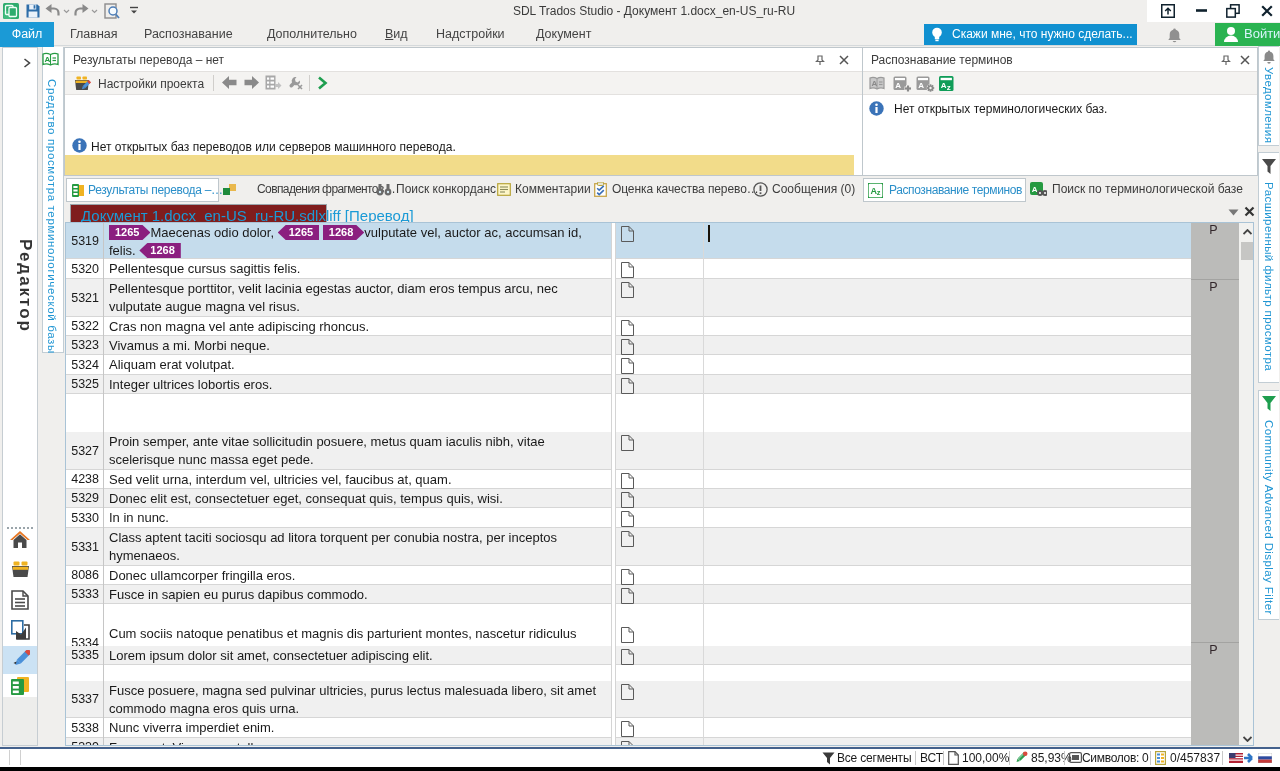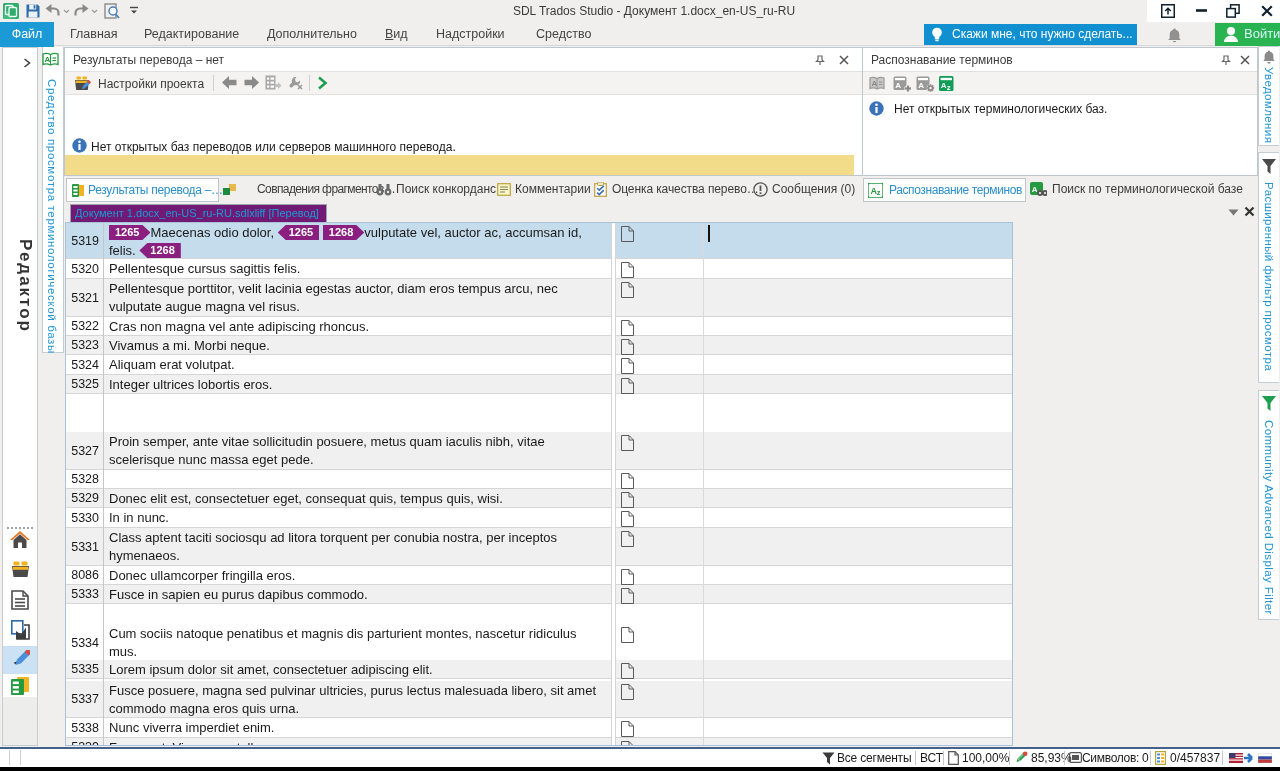--- a/index.html
+++ b/index.html
@@ -23,21 +23,21 @@
   
   #lstrip-tab { position:absolute; left:42px; top:47px; width:22px; height:306px; background:#fff; border:1px solid #c2cdd4; border-top:none; }
   .vtext { writing-mode:vertical-rl; font-size:11.5px; color:#2196d3; letter-spacing:0.4px; white-space:nowrap; }
   
   .panel { position:absolute; background:#fff; border:1px solid #bfc7cc; }
   .ptitle { position:absolute; left:8px; top:5px; font-size:12px; color:#3c3c3c; }
   .ptoolbar { position:absolute; left:0; top:23px; width:100%; height:24px; background:#f4f3f1; border-top:1px solid #e3e1df; border-bottom:1px solid #e3e1df; }
   .btab { position:absolute; height:24px; font-size:12px; color:#3c3c3c; }
   .btab.active { background:#fff; border:1px solid #bfc7cc; color:#2b8fc9; }
   
-  #grid { position:absolute; left:65px; top:222px; width:948px; height:524px; background:#fff; border:1px solid #a9c3d6; overflow:hidden; }
+  #grid { position:absolute; left:65px; top:222px; width:1189px; height:524px; background:#fff; border:1px solid #a9c3d6; overflow:hidden; }
   .row { position:absolute; left:0; width:1125px; border-bottom:1px solid #d6d6d6; }
   .row .num { position:absolute; left:0; top:0; bottom:0; width:37px; display:flex; align-items:center; justify-content:flex-end; padding-right:4px; font-size:12.5px; color:#1a1a1a; }
   .row .src { position:absolute; left:38px; top:0; width:508px; padding:1px 5px; font-size:13px; line-height:18px; color:#1a1a1a; }
   .row.sel { background:#c5dcec; }
   .row.alt { background:#f0f0f0; }
   .row svg.doc { position:absolute; left:555px; top:3px; }
   .tg { display:inline-block; height:15px; line-height:14px; background:#8b1f7f; color:#fff; font-size:11px; font-weight:bold; vertical-align:1px; }
   .tg.o { padding:0 11px 0 6px; clip-path:polygon(0 0, calc(100% - 8px) 0, 100% 50%, calc(100% - 8px) 100%, 0 100%); }
   .tg.c { padding:0 6px 0 11px; clip-path:polygon(8px 0, 100% 0, 100% 100%, 8px 100%, 0 50%); }
   
@@ -113,25 +113,25 @@
   <rect x="4.6" y="0.8" width="8.5" height="8.5" fill="none" stroke="#10222e" stroke-width="1.5"></rect>
   <rect x="0.8" y="4.6" width="8.5" height="8.5" fill="#fff" stroke="#10222e" stroke-width="1.5"></rect>
 </svg>
 <svg class="abs" style="left:1261px;top:5px" width="12" height="12">
   <path d="M1.2 1.2 L10.8 10.8 M10.8 1.2 L1.2 10.8" stroke="#10222e" stroke-width="2.2"></path>
 </svg>
 
 <div id="menubar"></div>
 <div id="filetab">Файл</div>
 <div class="menuitem" style="left:70px">Главная</div>
-<div class="menuitem" style="left:144px">Редактирование</div>
+<div class="menuitem" style="left:144px">Распознавание</div>
 <div class="menuitem" style="left:267px">Дополнительно</div>
 <div class="menuitem" style="left:385px"><span style="text-decoration:underline">В</span>ид</div>
 <div class="menuitem" style="left:436px">Надстройки</div>
-<div class="menuitem" style="left:536px">Средство</div>
+<div class="menuitem" style="left:536px">Документ</div>
 
 <div id="searchbox">
   <svg class="abs" style="left:7px;top:3px" width="12" height="15">
     <circle cx="6" cy="5.5" r="4.8" fill="#fff"></circle>
     <rect x="3.8" y="9" width="4.4" height="3.2" fill="#fff"></rect>
     <rect x="4.4" y="12.6" width="3.2" height="1.6" fill="#fff"></rect>
   </svg>
   <span style="position:absolute;left:28px;top:0">Скажи мне, что нужно сделать...</span>
 </div>
 <svg class="abs" style="left:1167px;top:27px" width="15" height="16">
@@ -405,21 +405,21 @@
     <rect x="0" y="0" width="13" height="13" rx="2" fill="#259a41"></rect>
     <text x="1.8" y="9.5" font-size="8" fill="#fff" font-weight="bold">A</text>
     <circle cx="10" cy="11" r="3" fill="#555"></circle>
       <circle cx="15" cy="11" r="3" fill="#555"></circle>
     <circle cx="10" cy="11" r="1" fill="#fff"></circle>
       <circle cx="15" cy="11" r="1" fill="#fff"></circle>
   </svg>
   <span style="position:absolute;left:22px;top:4px;white-space:nowrap">Поиск по терминологической базе</span>
 </div>
 
-<div id="doctab" class="abs" style="left:70px;top:204px;width:257px;height:19px;background:#701a75;border:1px solid #9aa5ab;border-bottom:none;font-size:11px;color:#1b9ad6;padding:2px 0 0 4px;white-space:nowrap">Документ 1.docx_en-US_ru-RU.sdlxliff [Перевод]</div>
+<div id="doctab" class="abs" style="left:70px;top:204px;width:257px;height:19px;background:#7f1d1d;border:1px solid #9aa5ab;border-bottom:none;font-size:15px;color:#1b9ad6;padding:2px 0 0 10px;white-space:nowrap">Документ 1.docx_en-US_ru-RU.sdlxliff [Перевод]</div>
 <svg class="abs" style="left:1228px;top:209px" width="11" height="7">
     <path d="M0.5 0.5 h10 l-5 6 z" fill="#777"></path>
   </svg>
 <svg class="abs" style="left:1244px;top:206px" width="11" height="11">
     <path d="M1.5 1.5 L9.5 9.5 M9.5 1.5 L1.5 9.5" stroke="#333" stroke-width="2.2"></path>
   </svg>
 
 <div id="grid">
 
   <div class="row sel" style="top:0px;height:36px">
@@ -472,21 +472,22 @@
       </svg>
   </div>
   <div class="row alt" style="top:209px;height:38px">
     <div class="num">5327</div>
       <div class="src">Proin semper, ante vitae sollicitudin posuere, metus quam iaculis nibh, vitae<br>scelerisque nunc massa eget pede.</div>
     <svg class="doc" width="13" height="16">
         <use href="#docicon"></use>
       </svg>
   </div>
   <div class="row" style="top:247px;height:19px">
-    <div class="num">5328</div>
+    <div class="num">4238</div>
+      <div class="src">Sed velit urna, interdum vel, ultricies vel, faucibus at, quam.</div>
     <svg class="doc" width="13" height="16">
         <use href="#docicon"></use>
       </svg>
   </div>
   <div class="row alt" style="top:266px;height:19px">
     <div class="num">5329</div>
       <div class="src">Donec elit est, consectetuer eget, consequat quis, tempus quis, wisi.</div>
     <svg class="doc" width="13" height="16">
         <use href="#docicon"></use>
       </svg>
@@ -519,21 +520,21 @@
         <use href="#docicon"></use>
       </svg>
   </div>
   <div class="row" style="top:401px;height:38px">
     <div class="num">5334</div>
       <div class="src">Cum sociis natoque penatibus et magnis dis parturient montes, nascetur ridiculus<br>mus.</div>
     <svg class="doc" width="13" height="16">
         <use href="#docicon"></use>
       </svg>
   </div>
-  <div class="row alt" style="top:437px;height:19px">
+  <div class="row alt" style="top:423px;height:19px">
     <div class="num">5335</div>
       <div class="src">Lorem ipsum dolor sit amet, consectetuer adipiscing elit.</div>
     <svg class="doc" width="13" height="16">
         <use href="#docicon"></use>
       </svg>
   </div>
   <div class="row alt" style="top:458px;height:37px">
     <div class="num">5337</div>
       <div class="src">Fusce posuere, magna sed pulvinar ultricies, purus lectus malesuada libero, sit amet<br>commodo magna eros quis urna.</div>
     <svg class="doc" width="13" height="16">

